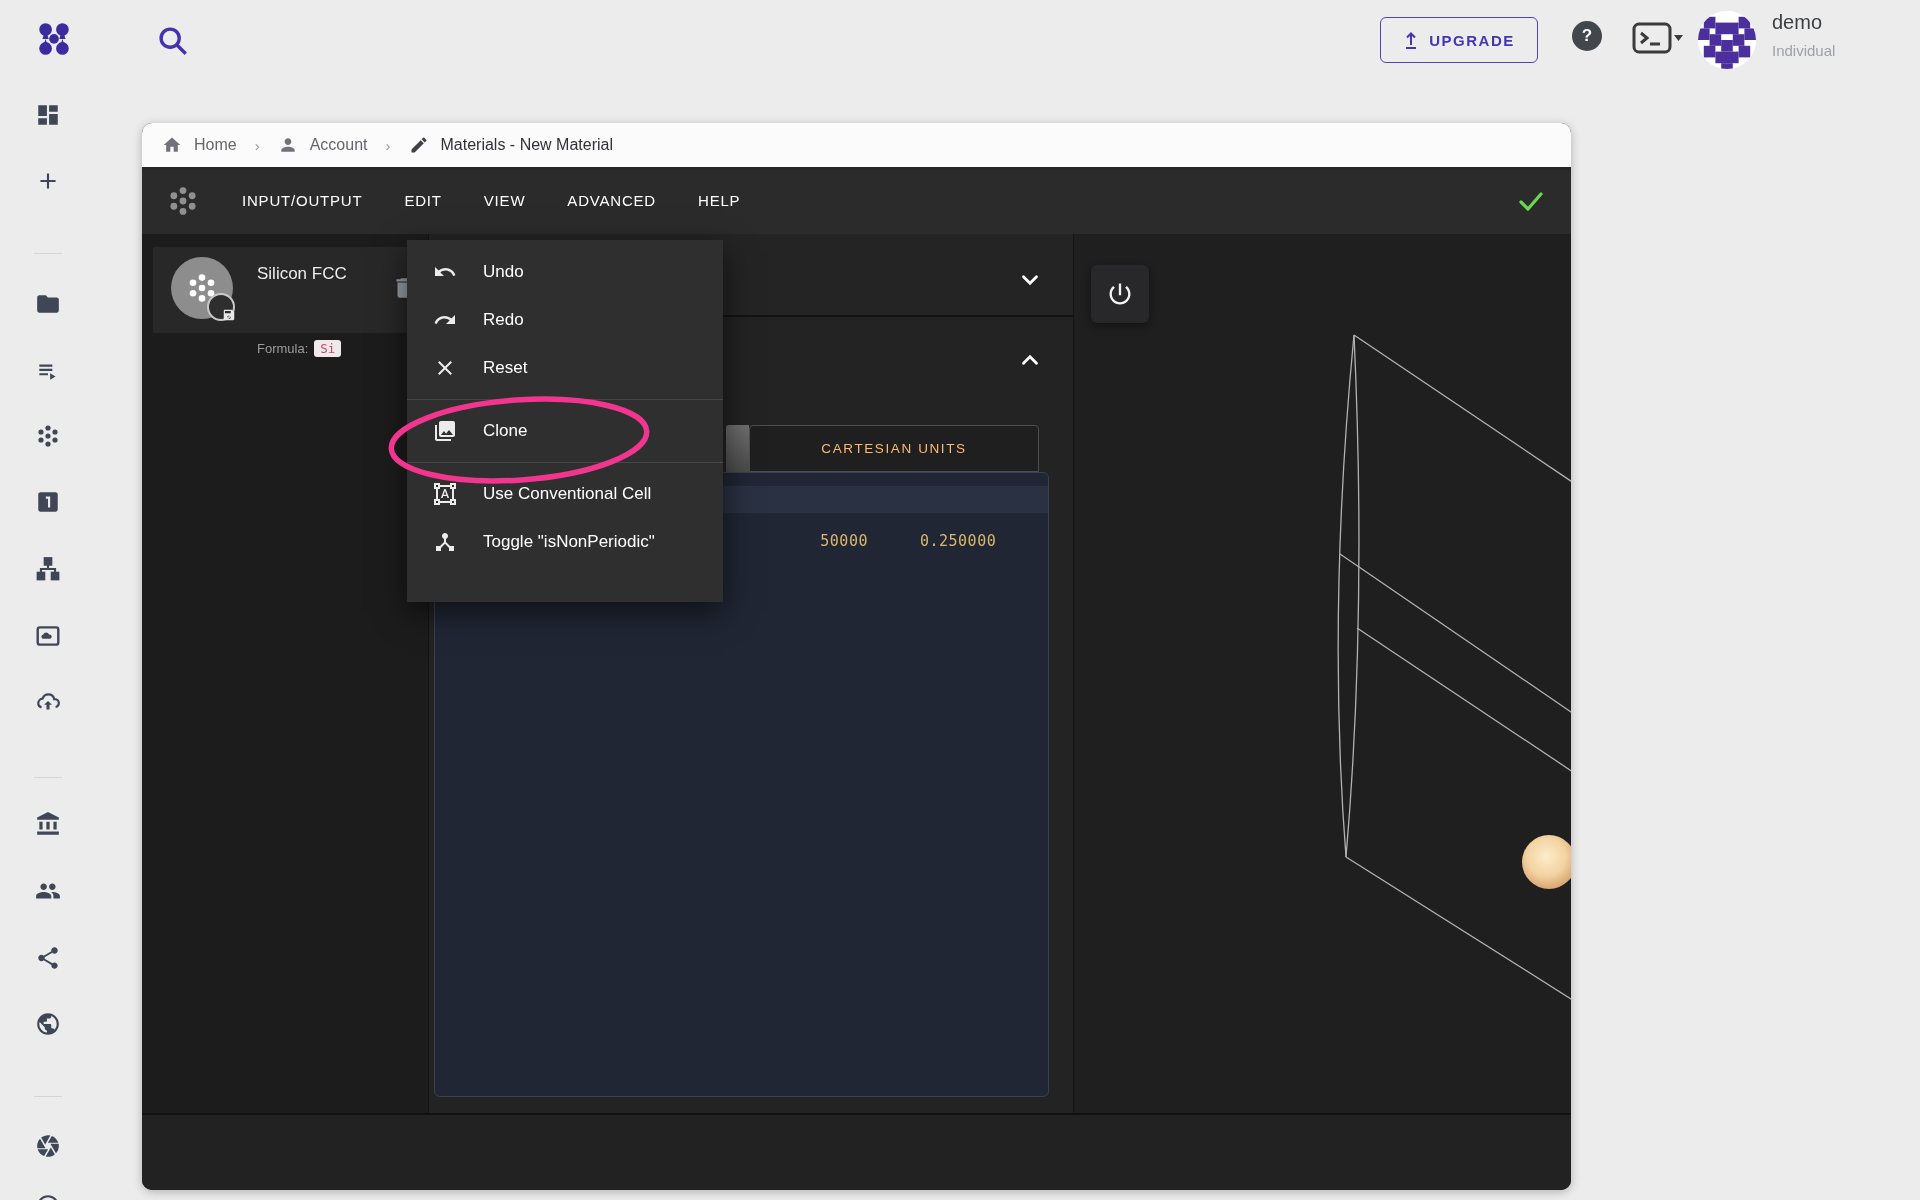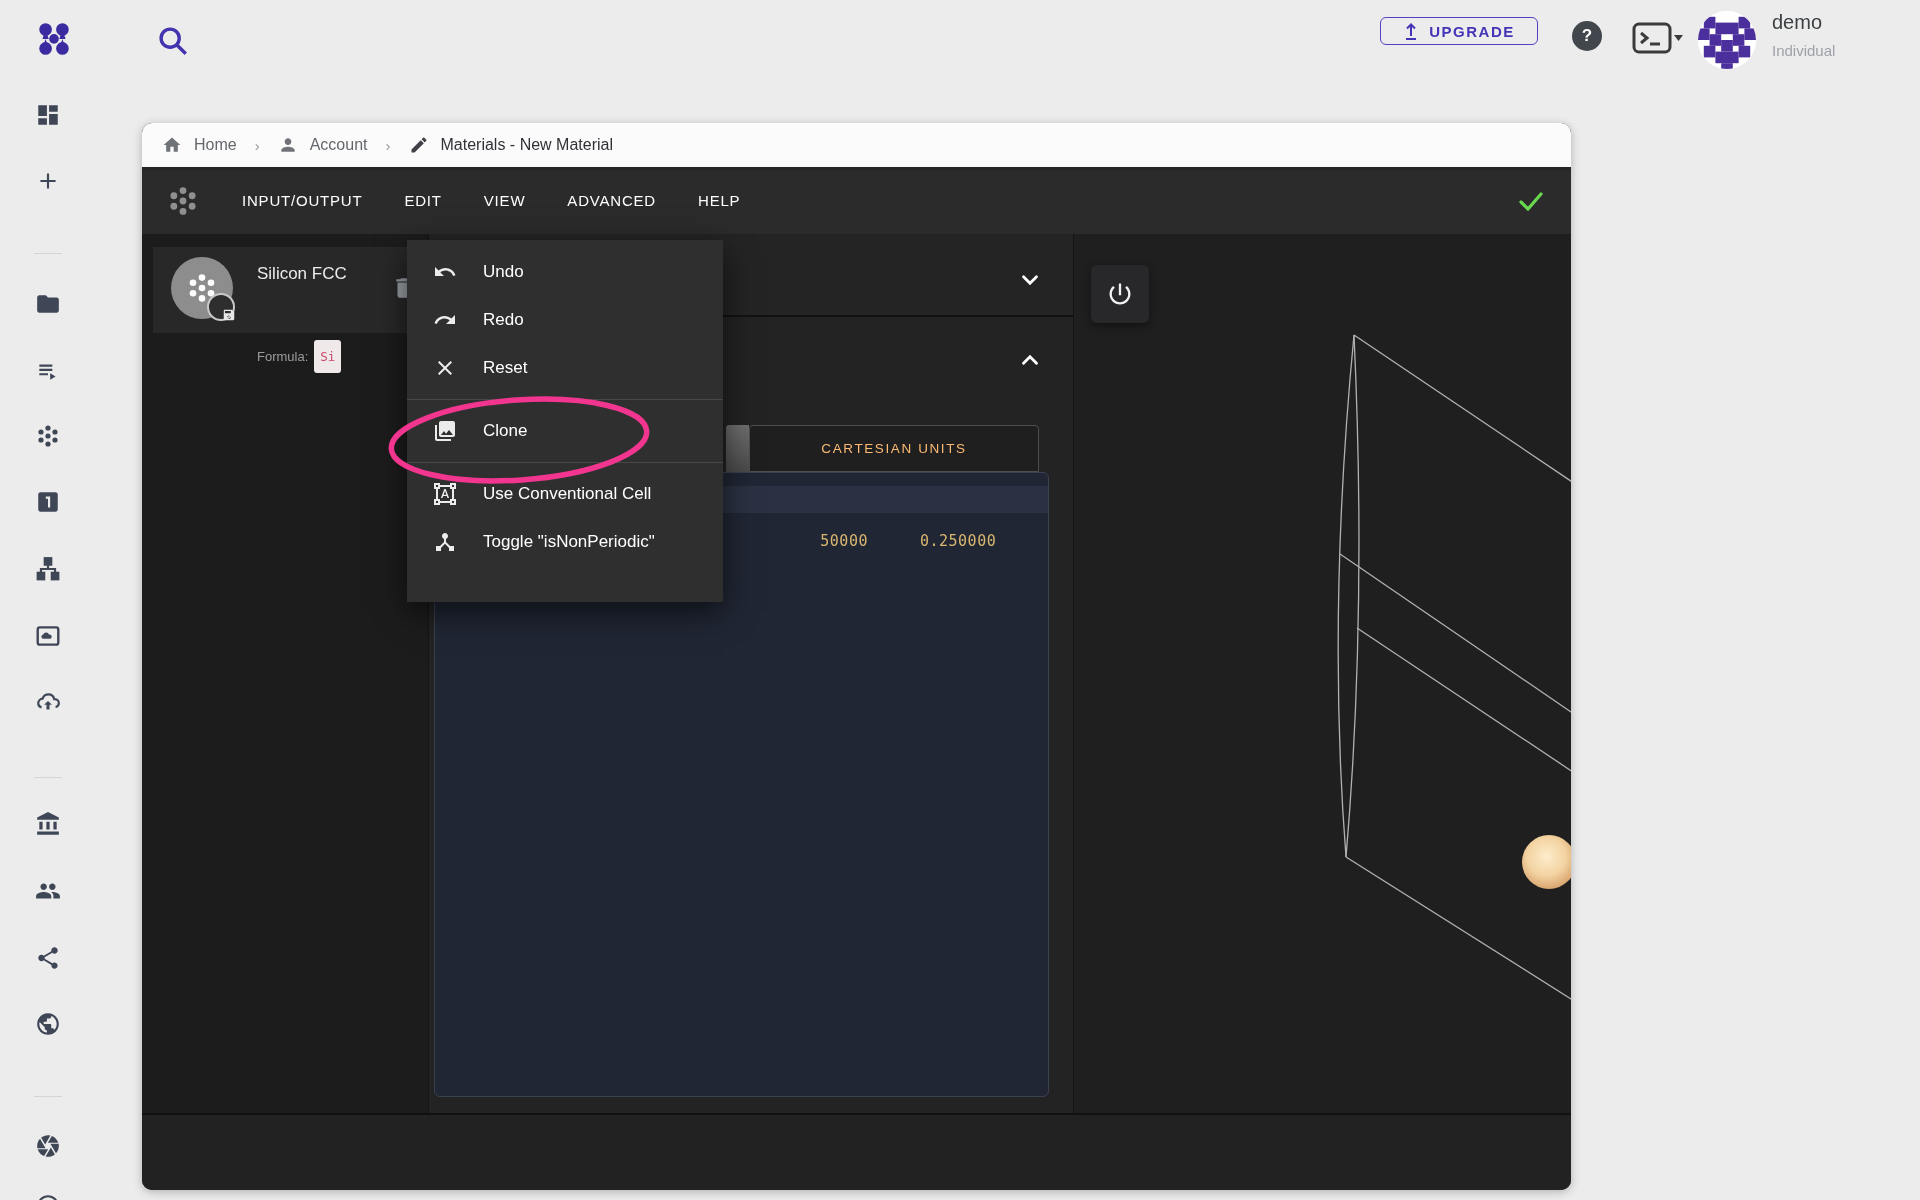--- a/index.html
+++ b/index.html
@@ -3,21 +3,21 @@
 <meta charset="utf-8">
 <style>
   * { margin:0; padding:0; box-sizing:border-box; }
   html,body { width:1920px; height:1200px; overflow:hidden; background:#ececec;
     font-family:"Liberation Sans", sans-serif; }
 
   
   #topbar { position:absolute; left:0; top:0; width:1920px; height:80px; }
   #logo { position:absolute; left:36px; top:20px; width:36px; height:40px; cursor:pointer; }
   #search-btn { position:absolute; left:156px; top:24px; width:34px; height:34px; cursor:pointer; }
-  #upgrade-btn { position:absolute; left:1380px; top:17px; width:158px; height:28px;
+  #upgrade-btn { position:absolute; left:1380px; top:17px; width:158px; height:46px;
     border:1.5px solid #5242c0; border-radius:6px; display:flex; align-items:center;
     justify-content:center; gap:10px; color:#4434b8; font-size:15px; font-weight:600;
     letter-spacing:1.5px; cursor:pointer; background:transparent; }
   #help-btn { position:absolute; left:1572px; top:21px; width:30px; height:30px; border-radius:50%;
     background:#41474d; color:#fff; display:flex; align-items:center; justify-content:center;
     font-size:17px; font-weight:700; cursor:pointer; }
   #console-btn { position:absolute; left:1632px; top:22px; width:52px; height:32px; cursor:pointer; }
   #avatar { position:absolute; left:1698px; top:11px; width:58px; height:58px; border-radius:50%;
     overflow:hidden; background:#fff; cursor:pointer; }
   #user-name { position:absolute; left:1772px; top:11px; font-size:20px; font-weight:500; color:#3c4043; }
@@ -54,21 +54,21 @@
   #mat-avatar { position:absolute; left:18px; top:10px; width:62px; height:62px; border-radius:50%;
     background:#8d8d8d; }
   #mat-avatar svg { position:absolute; left:13px; top:13px; width:36px; height:36px; color:#fdfdfd; }
   #mat-badge { position:absolute; left:36px; top:36px; width:28px; height:28px; border-radius:50%;
     background:#2e2e2e; border:2px solid #c9c9c9; display:flex; align-items:center; justify-content:center; }
   #mat-badge svg { width:14px; height:14px; color:#e8e8e8; }
   #mat-name { position:absolute; left:104px; top:17px; color:#ececec; font-size:17px; }
   #mat-formula-row { position:absolute; left:104px; top:46px; display:flex; align-items:center; gap:6px;margin-top:47px; }
   #mat-formula-label { color:#9b9b9b; font-size:13px; }
   #mat-formula-chip { background:#f0e9ea; color:#c8496b; font-family:"DejaVu Sans Mono",monospace;
-    font-size:12.5px; padding:9px 6px; border-radius:3px; }
+    font-size:12.5px; padding:1px 6px; border-radius:3px; }
   #mat-trash { position:absolute; left:238px; top:28px; width:26px; height:26px; color:#9aa0a6; cursor:pointer; }
 
   #mid-pane { width:645px; height:100%; background:#232324; border-left:1px solid #141414; position:relative; }
   #sec1 { position:absolute; left:0; top:0; width:100%; height:83px; background:#242425;
     border-bottom:2px solid #121212; cursor:pointer; }
   .chev { position:absolute; right:30px; width:26px; height:26px; color:#fff; }
   #sec2-head { position:absolute; left:0; top:85px; width:100%; height:81px; cursor:pointer; }
   #code-block { position:absolute; left:5px; top:238px; width:615px; height:625px;
     background:#202634; border:1px solid #3a4150; border-radius:6px; }
   #code-row-band { position:absolute; left:1px; top:13px; width:612px; height:27px; background:#2a3142; }

